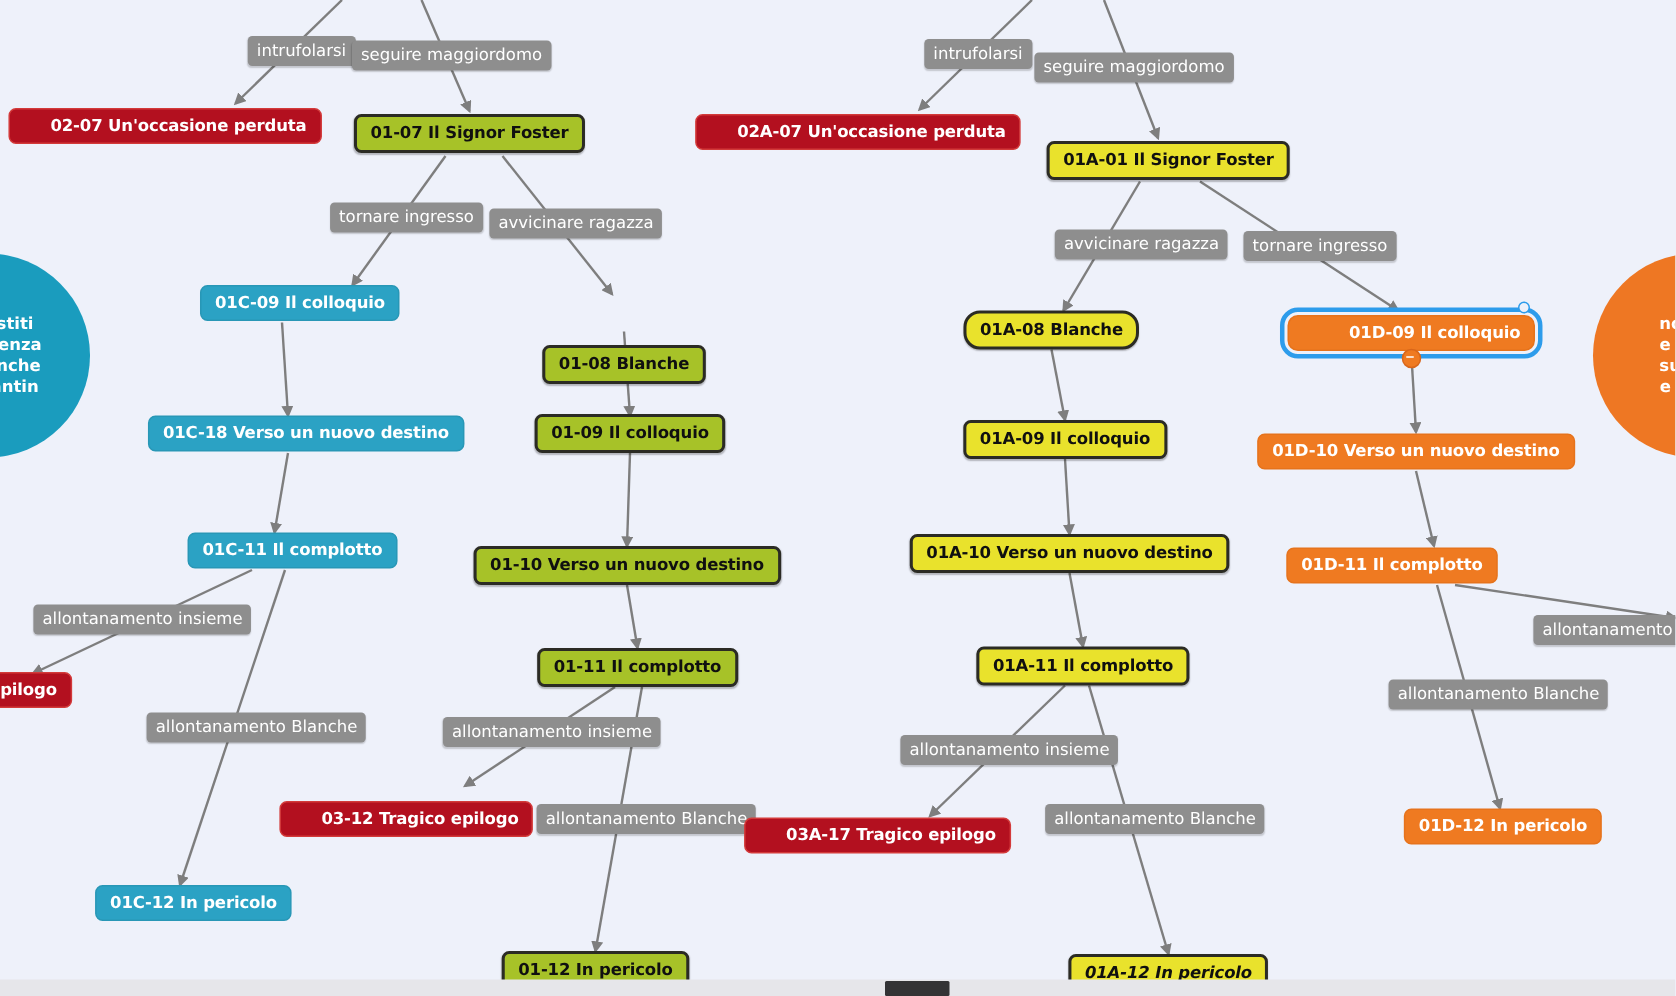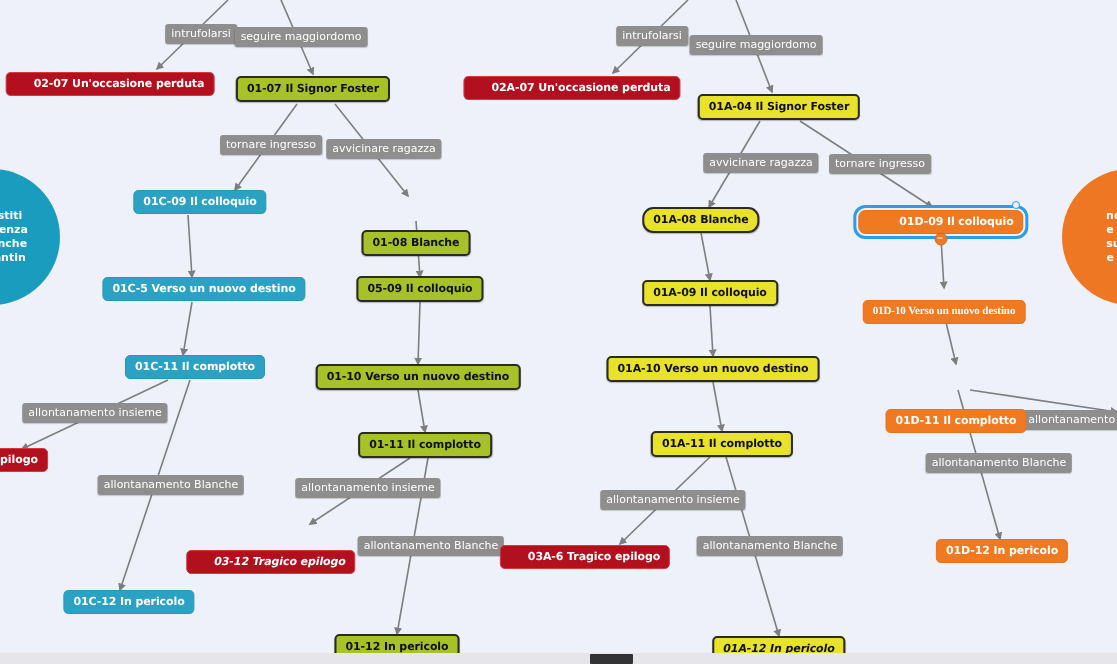--- a/index.html
+++ b/index.html
@@ -214,40 +214,40 @@
       <div class="elabel" style="left: 653px; top: 500px;">allontanamento insieme</div>
       <div class="elabel" style="left: 750px; top: 546px;">allontanamento Blanche</div>
       <div class="elabel" style="left: 1075px; top: 420px;">allontanamento insieme</div>
       <div class="elabel" style="left: 979px; top: 463px;">allontanamento Blanche</div>
     </div>
   <div id="node-layer">
       <div class="node red" style="left: 110px; top: 84px;">02-07 Un'occasione perduta</div>
       <div class="node green" style="left: 313px; top: 89px;">01-07 Il Signor Foster</div>
       <div class="node blue" style="left: 188px; top: 202px;">01C-09 Il colloquio</div>
       <div class="node green" style="left: 416px; top: 209px; margin-top: 34px;">01-08 Blanche</div>
-      <div class="node blue" style="left: 192px; top: 289px;">01C-5 Verso un nuovo destino</div>
-      <div class="node green" style="left: 420px; top: 289px;">05-09 Il colloquio</div>
+      <div class="node blue" style="left: 192px; top: 289px;">01C-18 Verso un nuovo destino</div>
+      <div class="node green" style="left: 420px; top: 289px;">01-09 Il colloquio</div>
       <div class="node blue" style="left: 183px; top: 367px;">01C-11 Il complotto</div>
       <div class="node green" style="left: 418px; top: 377px;">01-10 Verso un nuovo destino</div>
       <div class="node green" style="left: 425px; top: 445px;">01-11 Il complotto</div>
-      <div class="node red" style="left: 271px; top: 562px; font-style: italic;">03-12 Tragico epilogo</div>
+      <div class="node red" style="left: 271px; top: 546px;">03-12 Tragico epilogo</div>
       <div class="node blue" style="left: 117px; top: 602px;">01C-12 In pericolo</div>
       <div class="node green" style="left: 397px; top: 647px;">01-12 In pericolo</div>
       <div class="node red" style="left: 572px; top: 88px;">02A-07 Un'occasione perduta</div>
-      <div class="node yellow" style="left: 779px; top: 107px;">01A-04 Il Signor Foster</div>
+      <div class="node yellow" style="left: 779px; top: 107px;">01A-01 Il Signor Foster</div>
       <div class="node yellow" style="left: 701px; top: 220px; border-radius: 11px;">01A-08 Blanche</div>
       <div class="node orange selected" style="left: 941px; top: 222px;">01D-09 Il colloquio</div>
       <div class="handle-dot" style="left: 1016px; top: 205px;"></div>
       <div class="collapse-btn" style="left: 941px; top: 239px;"></div>
       <div class="node yellow" style="left: 710px; top: 293px;">01A-09 Il colloquio</div>
-      <div class="node orange" style="left: 944px; top: 312px; font-family: Liberation Serif, serif;">01D-10 Verso un nuovo destino</div>
+      <div class="node orange" style="left: 944px; top: 301px;">01D-10 Verso un nuovo destino</div>
       <div class="node yellow" style="left: 713px; top: 369px;">01A-10 Verso un nuovo destino</div>
-      <div class="node orange" style="left: 956px; top: 377px; margin-top: 44px;">01D-11 Il complotto</div>
+      <div class="node orange" style="left: 928px; top: 377px;">01D-11 Il complotto</div>
       <div class="node yellow" style="left: 722px; top: 444px;">01A-11 Il complotto</div>
-      <div class="node red" style="left: 585px; top: 557px;">03A-6 Tragico epilogo</div>
+      <div class="node red" style="left: 585px; top: 557px;">03A-17 Tragico epilogo</div>
       <div class="node orange" style="left: 1002px; top: 551px;">01D-12 In pericolo</div>
       <div class="node yellow" style="left: 779px; top: 649px; font-style: italic;">01A-12 In pericolo</div>
       <div class="node red" style="left: 10px; top: 460px;">pilogo</div>
     </div>
 
   <div id="scroll-track"></div>
   <div id="scroll-thumb"></div>
 
 </div>
 

